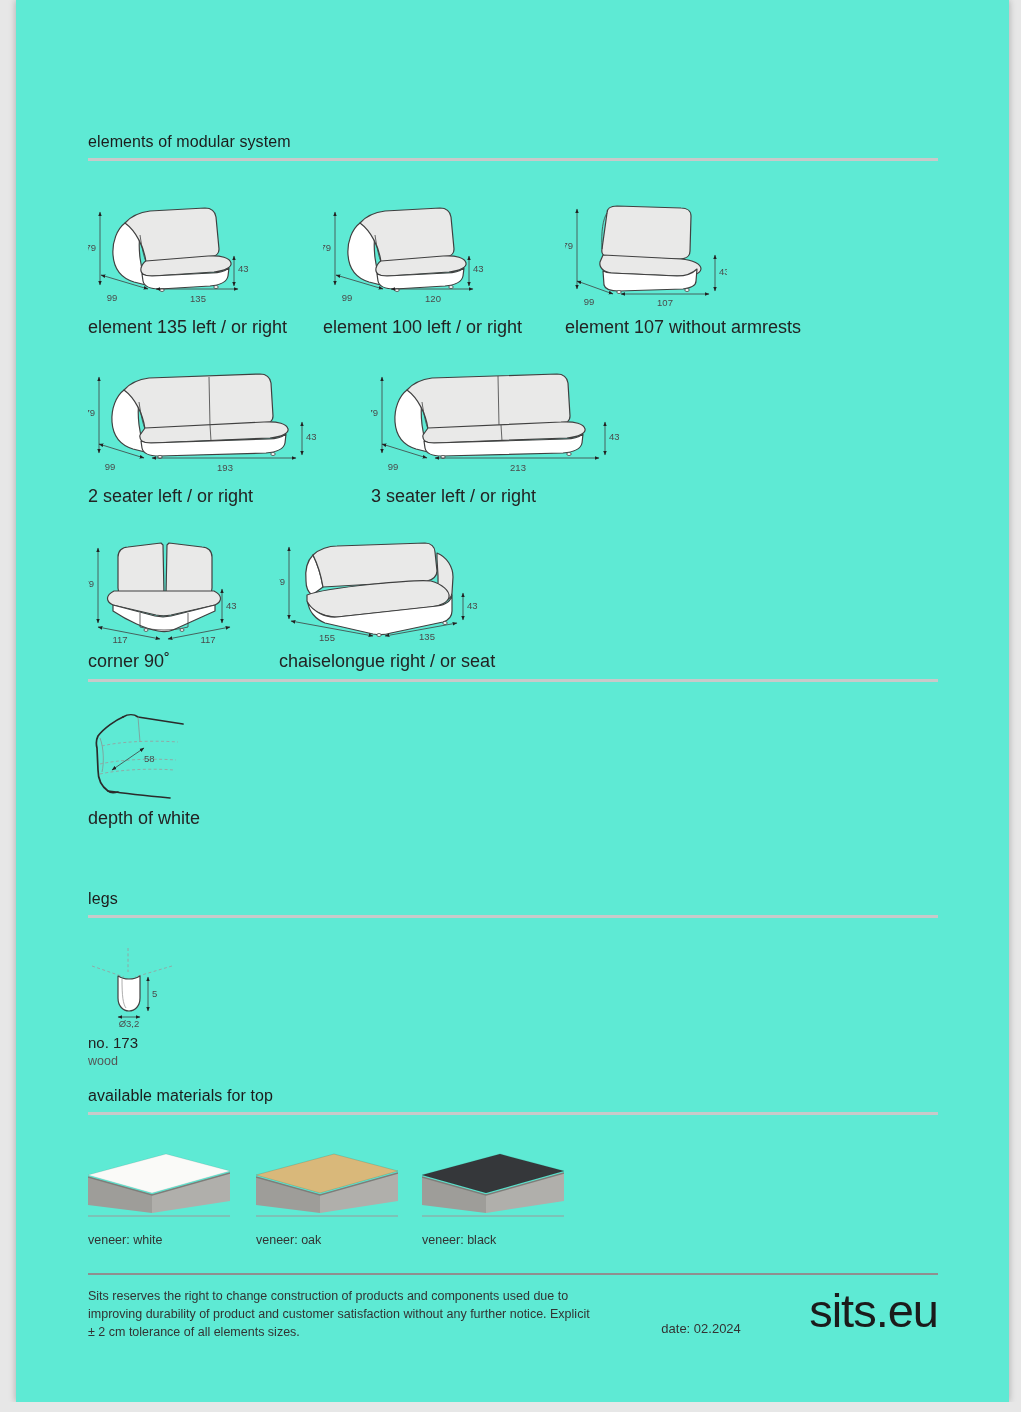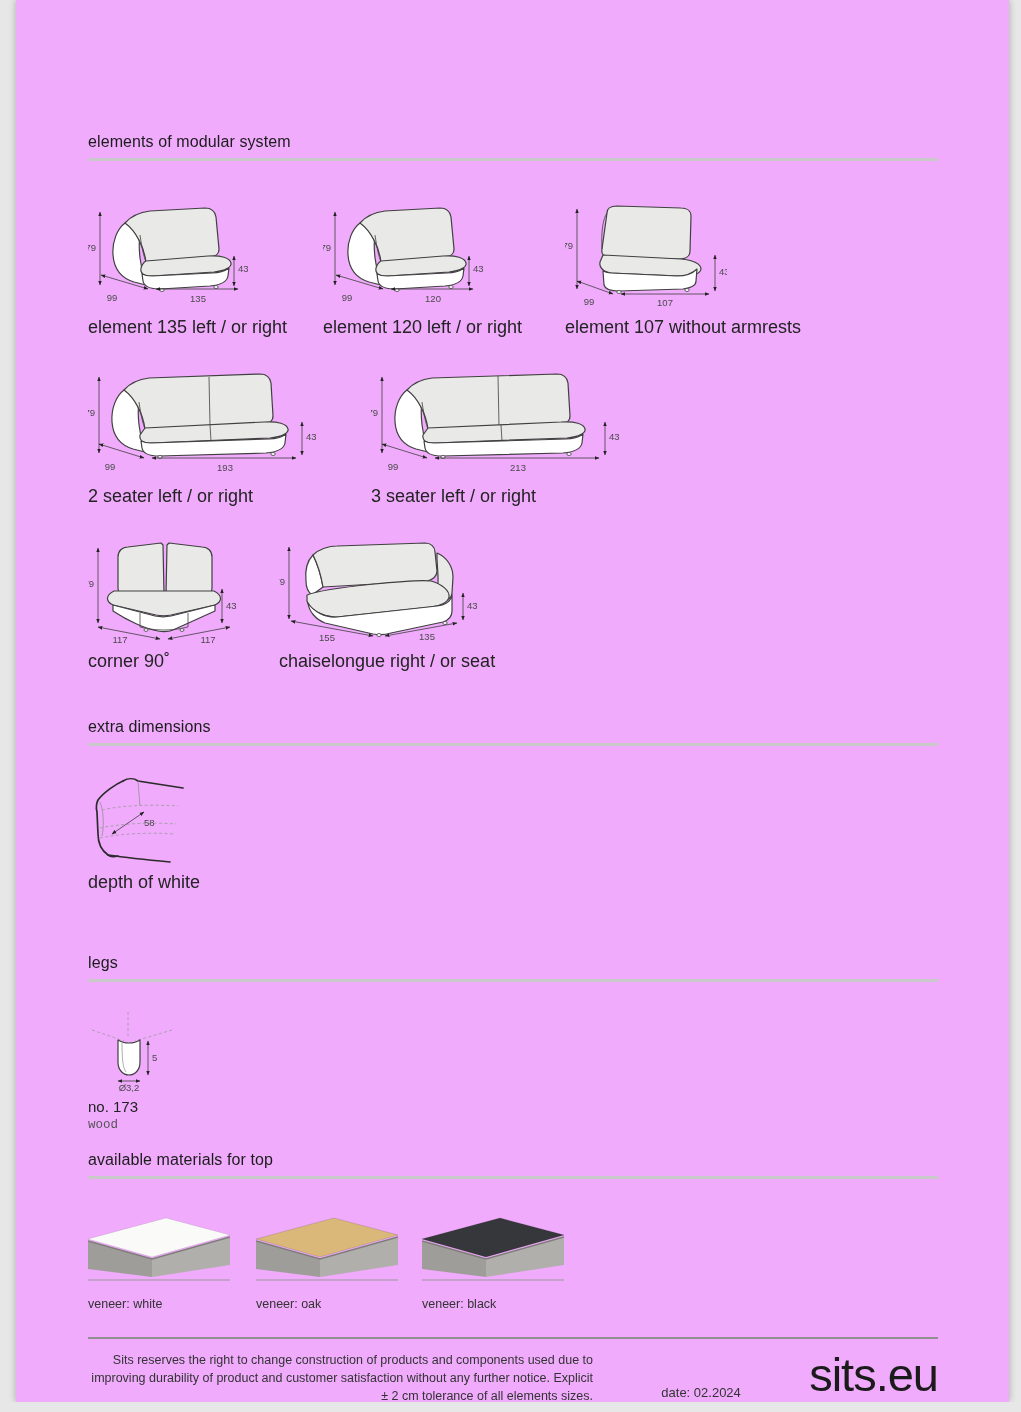--- a/index.html
+++ b/index.html
@@ -7,21 +7,21 @@
   body {
     font-family: "Liberation Sans", "DejaVu Sans", sans-serif;
     color:#222;
     -webkit-font-smoothing: antialiased;
   }
   .page {
     position: relative;
     margin-left: 16px;
     width: 993px;
     height: 1402px;
-    background: #f0abfc;
+    background: #5eead4;
     box-shadow: 0 0 7px rgba(0,0,0,.28);
     overflow: hidden;
   }
   .content { padding: 0 71px 0 72px; }
 
   .section-title {
     font-size: 16px;
     font-weight: 400;
     color:#1c1c1c;
     letter-spacing: .1px;
@@ -53,36 +53,35 @@
   }
   .w1 { width: 235px; } .w2 { width: 242px; } .w3 { width: 276px; }
   .w4 { width: 283px; } .w5 { width: 300px; }
   .w6 { width: 191px; } .w7 { width: 240px; }
 
   .h2 { margin-top: 46px; }
   .depth-wrap { margin-top: 26px; }
   .h3 { margin-top: 61px; }
   .legs-wrap { margin-top: 28px; }
   .leg-name { font-size: 15px; color:#222; margin-top: 6px; }
-  .leg-material { font-size: 12.5px; color:#555; margin-top: 3px; font-family: Liberation Mono, monospace; }
+  .leg-material { font-size: 12.5px; color:#555; margin-top: 3px; }
 
   .h4 { margin-top: 19px; }
   .materials-row { margin-top: 28px; display: flex; }
   .material-card { width: 142px; margin-right: 26px; }
   .material-card:nth-child(2) { margin-right: 24px; }
   .material-label { font-size: 12.5px; color:#333; margin-top: 10px; white-space: nowrap; }
 
   .footer-rule { margin-top: 26px; }
   .footer {
     margin-top: 12px;
     display: flex;
     justify-content: space-between;
     align-items: flex-start;
     width: 850px;
-    text-align: right;
   }
   .disclaimer {
     width: 505px;
     font-size: 12.5px;
     line-height: 1.45;
     color:#333;
   }
   .footer-date {
     font-size: 13px;
     color:#333;
@@ -161,21 +160,21 @@
           <ellipse class="legfoot" cx="128" cy="88" rx="2.2" ry="1.5"></ellipse>
           <line class="dim" x1="12" y1="13" x2="12" y2="86" marker-start="url(#ar)" marker-end="url(#ar)"></line>
           <text class="dimtxt" x="8" y="52" text-anchor="end">79</text>
           <line class="dim" x1="13" y1="76" x2="60" y2="90" marker-start="url(#ar)" marker-end="url(#ar)"></line>
           <text class="dimtxt" x="24" y="102" text-anchor="middle">99</text>
           <line class="dim" x1="68" y1="90" x2="150" y2="90" marker-start="url(#ar)" marker-end="url(#ar)"></line>
           <text class="dimtxt" x="110" y="103" text-anchor="middle">120</text>
           <line class="dim" x1="146" y1="57" x2="146" y2="87" marker-start="url(#ar)" marker-end="url(#ar)"></line>
           <text class="dimtxt" x="150" y="73">43</text>
         </svg>
-        <div class="card-label">element 120 left / or right</div>
+        <div class="card-label">element 100 left / or right</div>
       </div>
 
       <div class="card w3">
         <svg class="diagram" width="162" height="114" viewBox="0 0 162 114">
           <path class="cushion" d="M42,16 C42,11 46,9 52,9 L116,11 C122,11 126,14 126,19 L125,54 C125,59 121,62 115,62 L44,60 C39,60 36,57 37,52 Z"></path>
           <path class="seam" d="M42,16 C38,22 36,34 37,52"></path>
           <path class="cushion" d="M38,58 L116,62 C128,63 136,67 136,72 C135,77 127,80 115,79 L46,76 C38,75 34,70 35,65 Z"></path>
           <path class="outline" d="M38,74 L39,88 C40,92 46,94 54,94 L118,92 C126,91 131,88 131,84 L132,72 C127,77 120,79 112,79 L46,76 C43,76 40,75 38,74 Z"></path>
           <ellipse class="legfoot" cx="54" cy="95" rx="2.2" ry="1.5"></ellipse>
           <ellipse class="legfoot" cx="122" cy="93" rx="2.2" ry="1.5"></ellipse>
@@ -281,21 +280,20 @@
           <text class="dimtxt" x="48" y="106" text-anchor="middle">155</text>
           <line class="dim" x1="106" y1="101" x2="178" y2="88" marker-start="url(#ar)" marker-end="url(#ar)"></line>
           <text class="dimtxt" x="148" y="105" text-anchor="middle">135</text>
           <line class="dim" x1="184" y1="58" x2="184" y2="85" marker-start="url(#ar)" marker-end="url(#ar)"></line>
           <text class="dimtxt" x="188" y="74">43</text>
         </svg>
         <div class="card-label">chaiselongue right / or seat</div>
       </div>
     </div>
 
-    <div class="section-title h2">extra dimensions</div>
     <div class="rule"></div>
 
     <div class="card depth-wrap">
       <svg class="diagram" width="102" height="94" viewBox="0 0 102 94">
         <path class="sketch" d="M35,9 C28,12 16,20 10,28 C8,32 8,36 9,40 L10,62 C10,70 13,78 20,83 C22,85 26,85 30,84"></path>
         <path class="sketch" d="M20,83 C40,86 60,88 82,90"></path>
         <path class="sketch" d="M35,9 C40,6 46,6 50,9 L95,16"></path>
         <path class="sketchthin" d="M12,30 C16,40 16,56 14,64"></path>
         <path class="sketchthin" d="M50,9 L52,34"></path>
         <path class="dash" d="M14,38 C30,34 60,32 90,34"></path>

